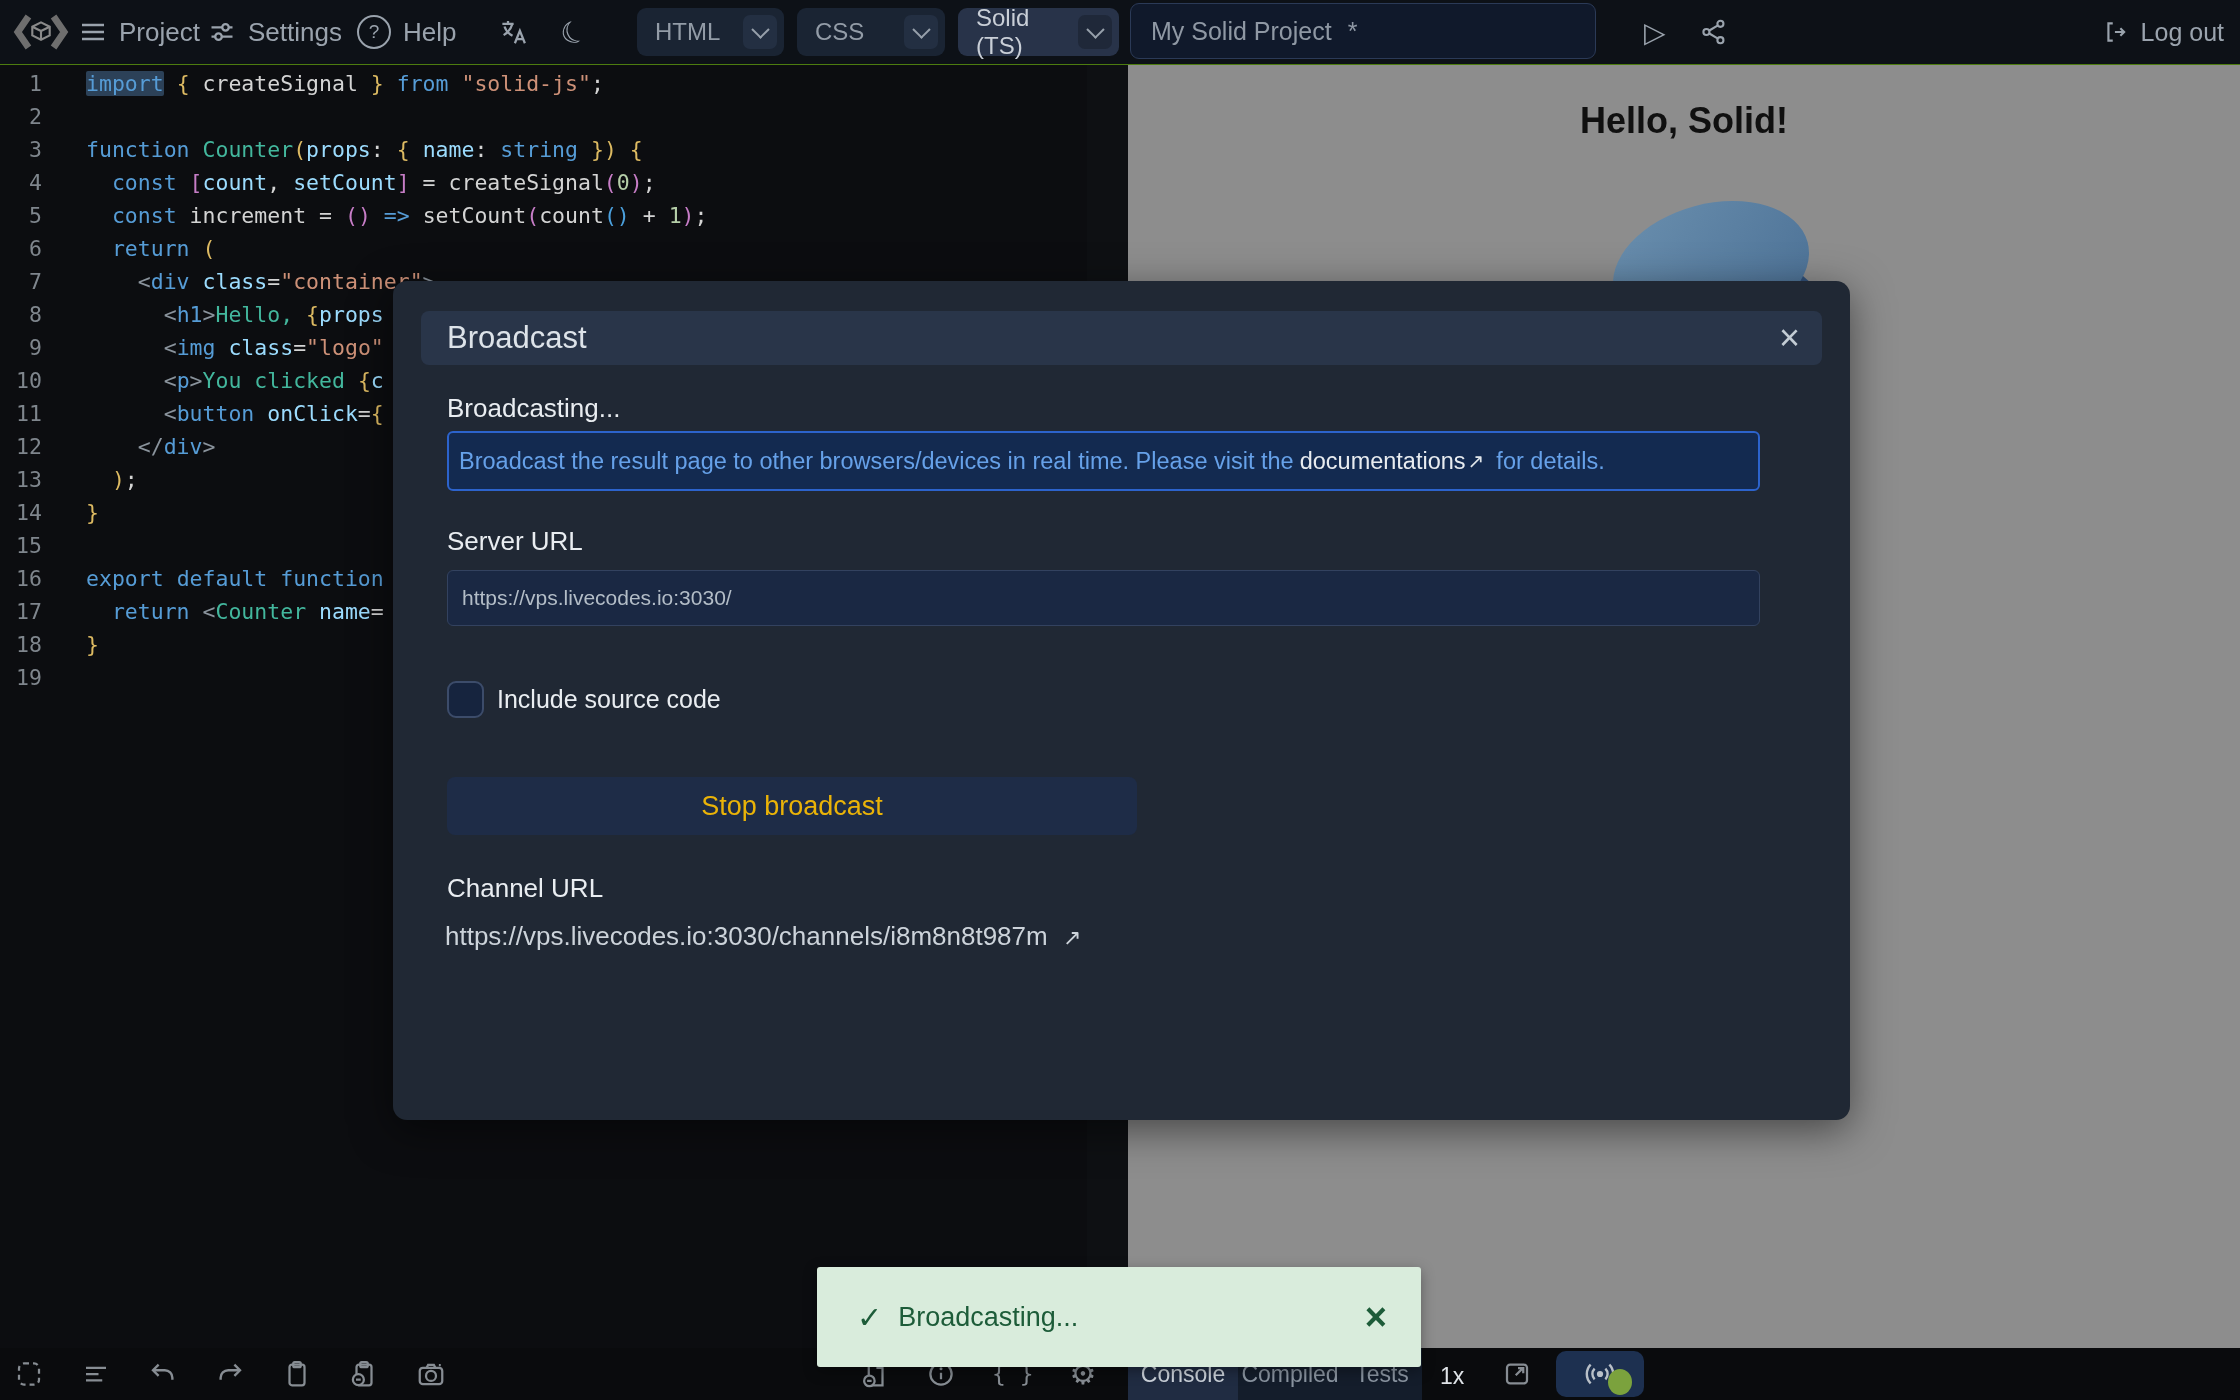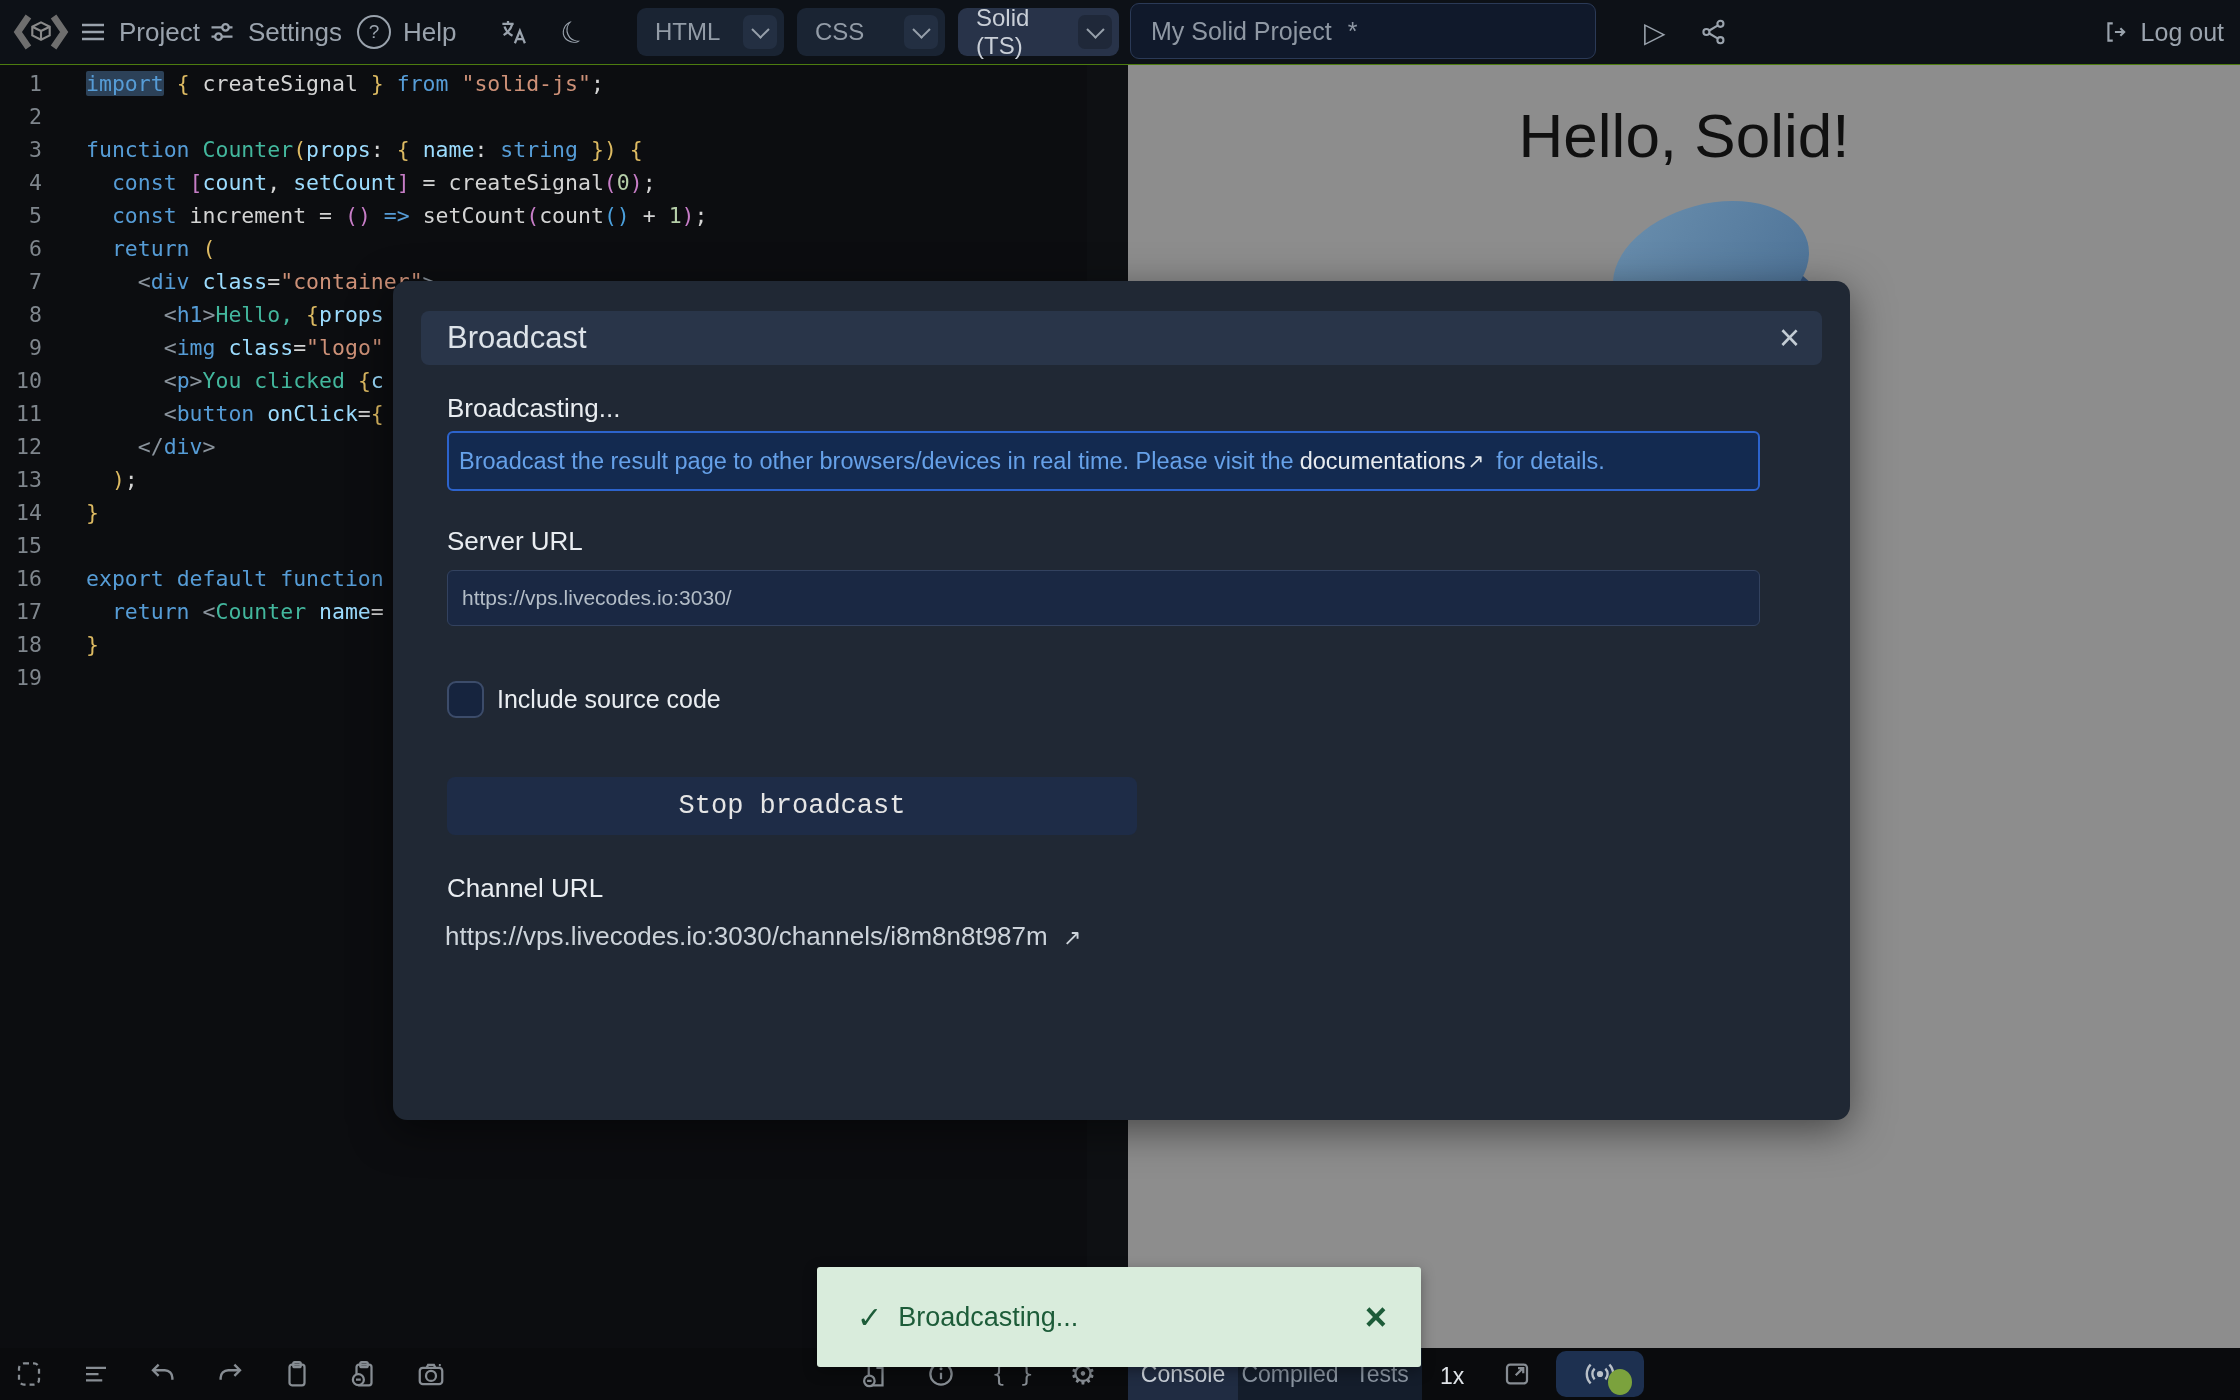--- a/index.html
+++ b/index.html
@@ -50,21 +50,21 @@
   .tk-kw{color:#569cd6}.tk-fn{color:#43b79d}.tk-vr{color:#9cdcfe}.tk-st{color:#ce9178}
   .tk-nu{color:#b5cea8}.tk-pu{color:#d4d4d4}.tk-pl{color:#d4d4d4}
   .tk-tp{color:#8a939c}.tk-tg{color:#569cd6}
   .tk-b1{color:#ddba62}.tk-b2{color:#c77dc7}.tk-b3{color:#4ba0dd}
   .hl{background:#2c4158;border-radius:2px;}
   .gutter{position:absolute;left:1087px;top:64px;width:41px;height:1284px;background:#0e1013;z-index:1;cursor:col-resize;}
 
   
   .result{position:absolute;left:1128px;top:64px;width:1112px;height:1284px;background:#8d8d8d;
           overflow:hidden;z-index:1;}
-  .result h1{margin:36px 0 0 0;text-align:center;font-size:62px;font-weight:normal;color:#101010;}
+  .result h1{margin:36px 0 0 0;text-align:center;font-size:36px;font-weight:bold;color:#101010;}
   .slogo-a{position:absolute;left:483px;top:140px;width:200px;height:128px;border-radius:50%;
            background:linear-gradient(140deg,#6a8fae,#4b7095);transform:rotate(-15deg);}
   .slogo-b{position:absolute;left:487px;top:196px;width:206px;height:118px;border-radius:50%;
            background:#31517a;transform:rotate(-10deg);}
 
   
   .modal{position:absolute;left:393px;top:281px;width:1457px;height:839px;background:#202834;
          border-radius:14px;box-shadow:0 10px 40px rgba(0,0,0,.5);z-index:30;color:#e9edf1;}
   .m-header{position:absolute;left:28px;right:28px;top:30px;height:54px;background:#293549;
             border-radius:8px;display:flex;align-items:center;}
@@ -78,22 +78,22 @@
   .m-info .doclink-arrow{color:#dfe5ea;font-size:20px;margin-left:2px;}
   .m-info .suffix{margin-left:12px;}
   .m-label-server{position:absolute;left:54px;top:245px;font-size:26px;}
   .m-input{position:absolute;left:54px;top:289px;width:1313px;height:56px;box-sizing:border-box;
            background:#1a2843;border:1px solid #33425f;border-radius:6px;display:flex;
            align-items:center;padding-left:14px;font-size:21px;color:#b3bdc7;cursor:text;}
   .m-checkbox{position:absolute;left:54px;top:400px;width:37px;height:37px;box-sizing:border-box;
               background:#16243e;border:2px solid #3c4c6a;border-radius:9px;cursor:pointer;}
   .m-checklabel{position:absolute;left:104px;top:404px;font-size:25px;}
   .m-stop{position:absolute;left:54px;top:496px;width:690px;height:58px;background:#1e2c47;
-          border:none;border-radius:8px;color:#e5e5e5;font-size:27px;
-          font-family:Liberation Mono, monospace;cursor:pointer;}
+          border:none;border-radius:8px;color:#eab308;font-size:27px;
+          font-family:Liberation Sans, sans-serif;cursor:pointer;}
   .m-label-channel{position:absolute;left:54px;top:592px;font-size:26px;}
   .m-channel{position:absolute;left:52px;top:640px;font-size:26px;color:#ccd3da;cursor:pointer;}
   .m-channel .ch-arrow{margin-left:8px;font-size:22px;}
 
   
   .toast{position:absolute;left:817px;top:1267px;width:604px;height:100px;background:#d9ecdc;
          border-radius:3px;display:flex;align-items:center;color:#1d5c39;z-index:40;
          box-shadow:0 4px 14px rgba(0,0,0,.35);}
   .toast .t-check{margin-left:40px;font-size:30px;}
   .toast .t-msg{margin-left:16px;font-size:27px;}

